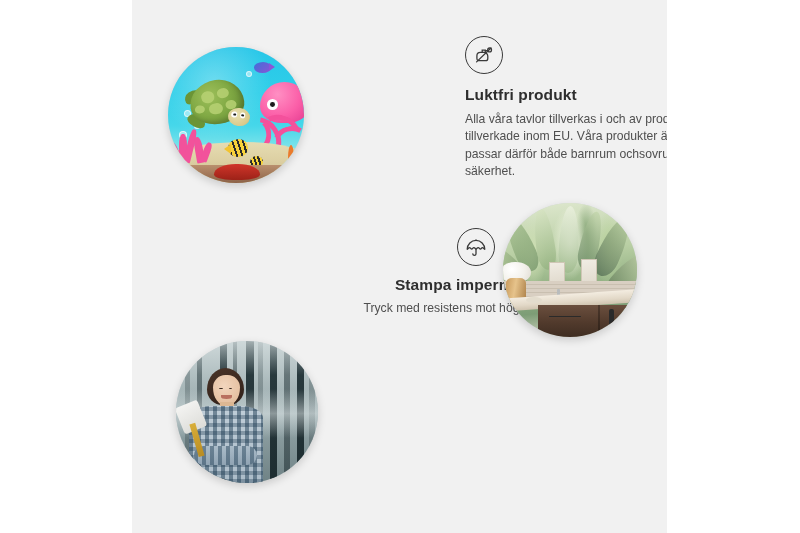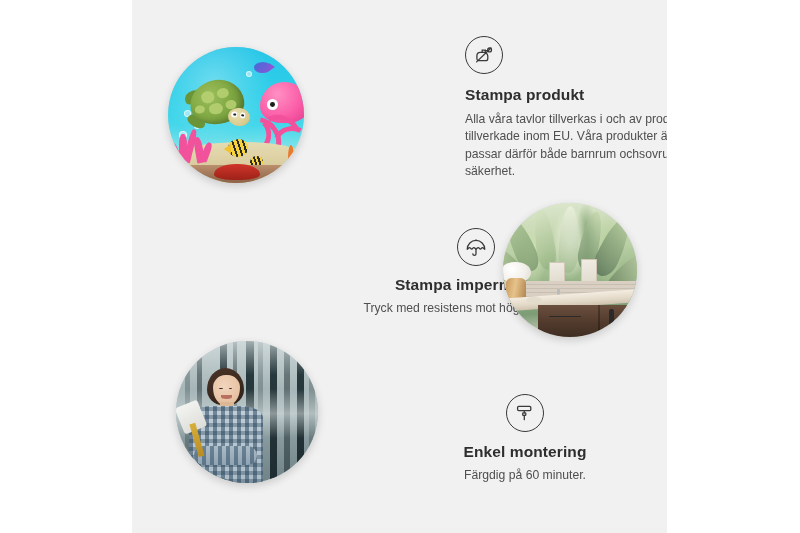--- a/index.html
+++ b/index.html
@@ -329,21 +329,21 @@
     <div class="feature" id="feature-odourless">
       <div class="feat-icon">
         <svg width="24" height="24" viewBox="0 0 24 24" fill="none" stroke="#3a3a3a" stroke-width="1.3" stroke-linecap="round">
           <path d="M6.2 17.6h7.4a2.2 2.2 0 0 0 2.2-2.2v-2.1a3.9 3.9 0 0 0-3.9-3.9H8.3a3.4 3.4 0 0 0-3.4 3.4v2.6a2.2 2.2 0 0 0 1.3 2.2z"></path>
           <path d="M10.2 9.4V7.2h3.1V9.4"></path>
           <path d="M13.3 7.6h2.6"></path>
           <circle cx="17.6" cy="6.9" r="1.9"></circle>
           <path d="M4.6 18.9 19 5"></path>
         </svg>
       </div>
-      <p class="feat-title">Stampa produkt</p>
+      <p class="feat-title">Luktfri produkt</p>
       <p class="feat-desc">Alla våra tavlor tillverkas i och av produkter som är tillverkade inom EU. Våra produkter är luktfria och passar därför både barnrum ochsovrum. 100% säkerhet.</p>
     </div>
 
     <div class="feature" id="feature-waterproof">
       <div class="feat-icon">
         <svg width="24" height="24" viewBox="0 0 24 24" fill="none" stroke="#3a3a3a" stroke-width="1.3" stroke-linecap="round" stroke-linejoin="round">
           <path d="M3.3 14.1a8.7 8.7 0 0 1 17.4 0"></path>
           <path d="M3.3 14.1c1 0 1-1.5 2.2-1.5s1.2 1.5 2.2 1.5 1-1.5 2.2-1.5 1.2 1.5 2.1 1.5 1-1.5 2.2-1.5 1.2 1.5 2.2 1.5 1-1.5 2.1-1.5 1.2 1.5 2.2 1.5"></path>
           <path d="M12 13.5v5.3a1.6 1.6 0 0 1-3.2 0"></path>
           <circle cx="12" cy="4.9" r="0.55" fill="#3a3a3a" stroke="none"></circle>
@@ -408,27 +408,15 @@
           <div class="pw-smile"></div>
         </div>
         <div class="pw-neck"></div>
         <div class="pw-body"></div>
         <div class="pw-arm"></div>
         <div class="roller-pad"></div>
         <div class="roller-stick"></div>
       </div>
     </div>
 
-    <div class="feature" id="feature-assembly">
-      <div class="feat-icon">
-        <svg width="24" height="24" viewBox="0 0 24 24" fill="none" stroke="#3a3a3a" stroke-width="1.3" stroke-linecap="round" stroke-linejoin="round">
-          <rect x="4.6" y="5.4" width="13.2" height="4.3" rx="1.1"></rect>
-          <path d="M11.3 9.7v2.1"></path>
-          <rect x="9.7" y="11.8" width="3.1" height="2.6" rx="0.7"></rect>
-          <path d="M11.3 14.4v4.3"></path>
-        </svg>
-      </div>
-      <p class="feat-title">Enkel montering</p>
-      <p class="feat-desc">Färgdig på 60 minuter.</p>
-    </div>
 
   </div>
 </div>
 
 </body></html>

